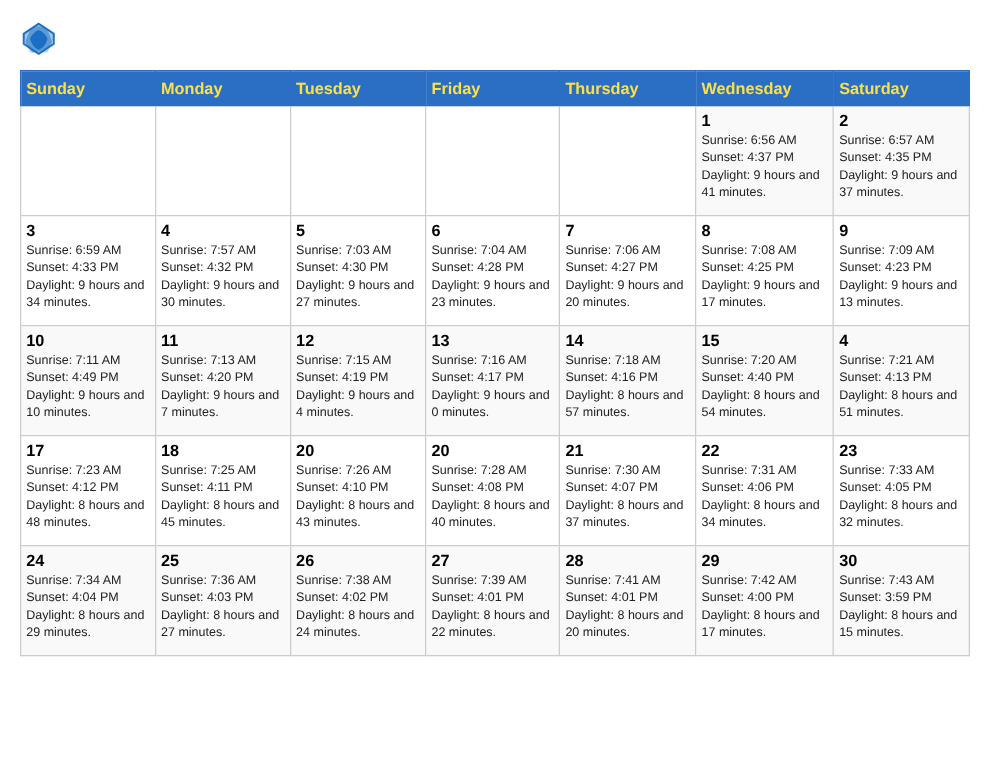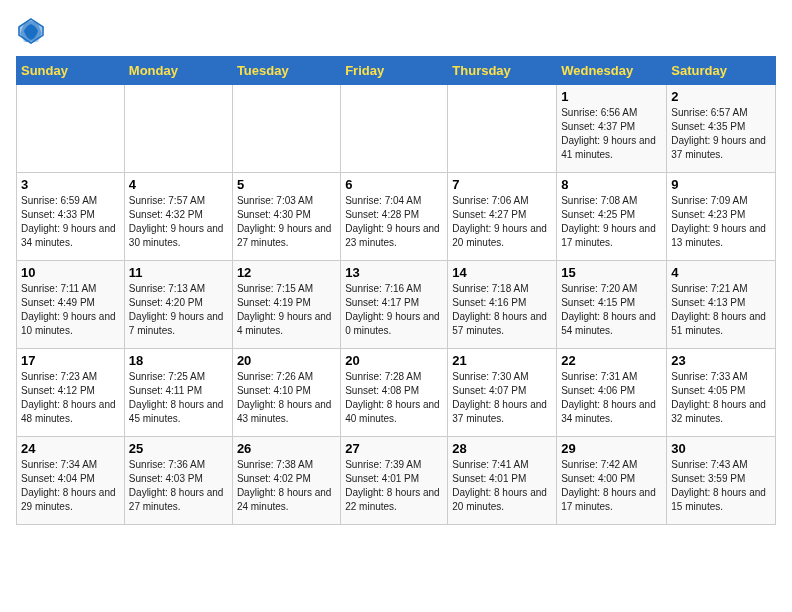--- a/index.html
+++ b/index.html
@@ -208,21 +208,21 @@
         </td>
         <td>
           <span class="day-num">14</span>
           <div class="day-info">Sunrise: 7:18 AM
 Sunset: 4:16 PM
 Daylight: 8 hours and 57 minutes.</div>
         </td>
         <td>
           <span class="day-num">15</span>
           <div class="day-info">Sunrise: 7:20 AM
-Sunset: 4:15 PM
+Sunset: 4:40 PM
 Daylight: 8 hours and 54 minutes.</div>
         </td>
         <td>
           <span class="day-num">4</span>
           <div class="day-info">Sunrise: 7:21 AM
 Sunset: 4:13 PM
 Daylight: 8 hours and 51 minutes.</div>
         </td>
       </tr>
       <tr>

